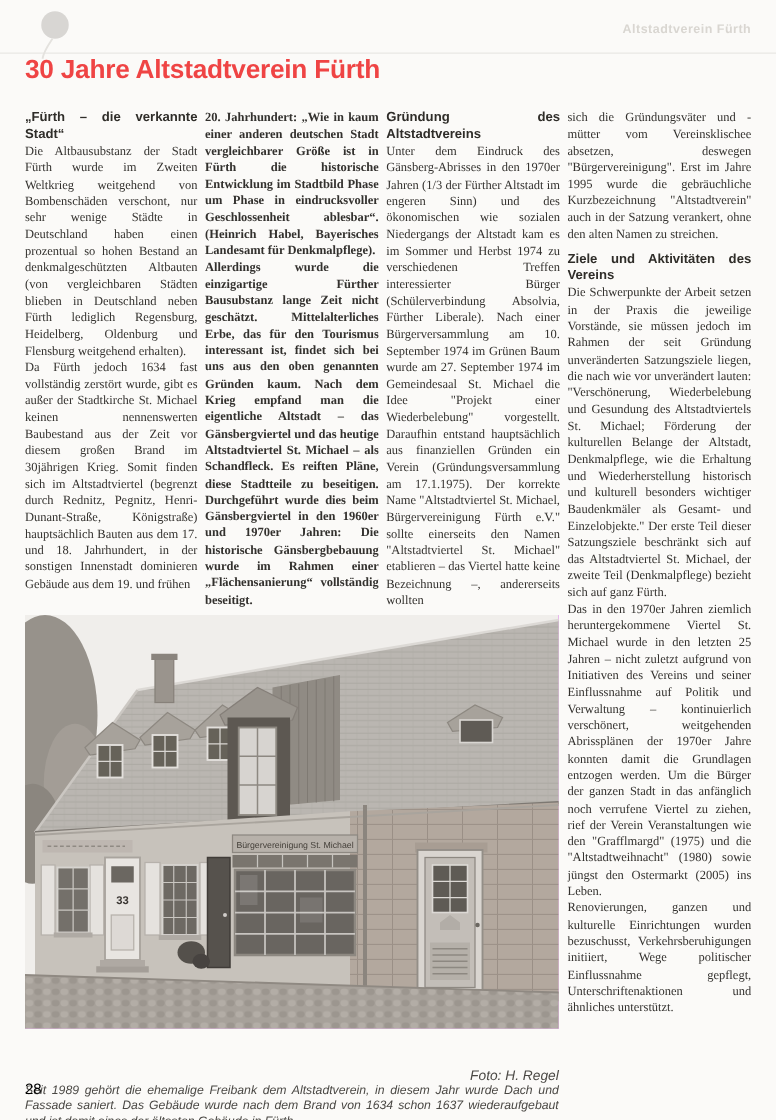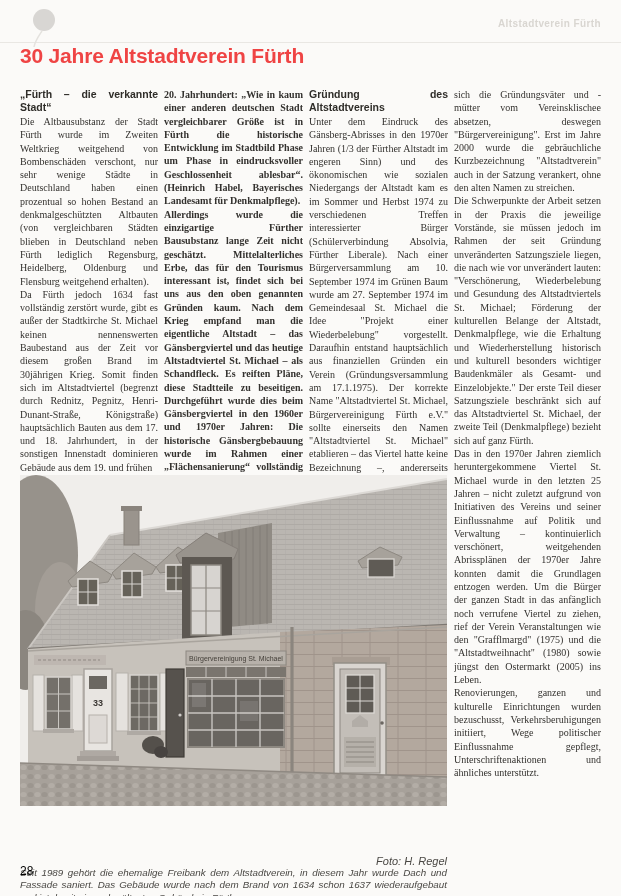--- a/index.html
+++ b/index.html
@@ -34,21 +34,21 @@
     margin:0 0 2px 0; font-family:"Liberation Sans", sans-serif;
     font-size:10.5px; line-height:12.5px; color:#2f2d29;
   }
   .col h3.spaced{ margin-top:7px; }
   .c1{ left:20px;  width:138px; height:398px; }
   .c2{ left:164px; width:139px; height:398px;font-weight:bold; }
   .c3{ left:309px; width:139px; height:410px; }
   .c4{ left:454px; width:147px; height:794px; }
   
   .photo{
-    position:absolute; left:20px; top:475px; width:427px; height:331px;
+    position:absolute; left:20px; top:492px; width:427px; height:331px;
     background:#d946ef;
   }
   .photo svg{ display:block; }
   .caption{
     position:absolute; left:20px; top:822px; width:427px;
     font-family:"Liberation Sans", sans-serif; font-style:italic;
     font-size:9.8px; line-height:12.4px; color:#4a4844; text-align:justify;margin-top:45px;
   }
   .credit{
     position:absolute; right:174px; top:855px;
@@ -87,21 +87,22 @@
     <p>20. Jahrhundert: „Wie in kaum einer anderen deutschen Stadt vergleichbarer Größe ist in Fürth die historische Entwicklung im Stadtbild Phase um Phase in eindrucksvoller Geschlossenheit ablesbar“. (Heinrich Habel, Bayerisches Landesamt für Denkmalpflege).</p>
     <p>Allerdings wurde die einzigartige Fürther Bausubstanz lange Zeit nicht geschätzt. Mittelalterliches Erbe, das für den Tourismus interessant ist, findet sich bei uns aus den oben genannten Gründen kaum. Nach dem Krieg empfand man die eigentliche Altstadt – das Gänsbergviertel und das heutige Altstadtviertel St. Michael – als Schandfleck. Es reiften Pläne, diese Stadtteile zu beseitigen. Durchgeführt wurde dies beim Gänsbergviertel in den 1960er und 1970er Jahren: Die historische Gänsbergbebauung wurde im Rahmen einer „Flächensanierung“ vollständig beseitigt.</p>
   </div>
 
   <div class="col c3">
     <h3>Gründung des Altstadtvereins</h3>
     <p>Unter dem Eindruck des Gänsberg-Abrisses in den 1970er Jahren (1/3 der Fürther Altstadt im engeren Sinn) und des ökonomischen wie sozialen Niedergangs der Altstadt kam es im Sommer und Herbst 1974 zu verschiedenen Treffen interessierter Bürger (Schülerverbindung Absolvia, Fürther Liberale). Nach einer Bürgerversammlung am 10. September 1974 im Grünen Baum wurde am 27. September 1974 im Gemeindesaal St. Michael die Idee "Projekt einer Wiederbelebung" vorgestellt. Daraufhin entstand hauptsächlich aus finanziellen Gründen ein Verein (Gründungsversammlung am 17.1.1975). Der korrekte Name "Altstadtviertel St. Michael, Bürgervereinigung Fürth e.V." sollte einerseits den Namen "Altstadtviertel St. Michael" etablieren – das Viertel hatte keine Bezeichnung –, andererseits wollten</p>
   </div>
 
   <div class="col c4">
-    <p>sich die Gründungsväter und -mütter vom Vereinsklischee absetzen, deswegen "Bürgervereinigung". Erst im Jahre 2000 wurde die gebräuchliche Kurzbezeichnung "Altstadtverein" auch in der Satzung verankert, ohne den alten Namen zu streichen.</p>
+    <p>sich die Gründungsväter und -mütter vom Vereinsklischee absetzen, deswegen "Bürgervereinigung". Erst im Jahre 1995 wurde die gebräuchliche Kurzbezeichnung "Altstadtverein" auch in der Satzung verankert, ohne den alten Namen zu streichen.</p>
+    <h3 class="spaced">Ziele und Aktivitäten des Vereins</h3>
     <p>Die Schwerpunkte der Arbeit setzen in der Praxis die jeweilige Vorstände, sie müssen jedoch im Rahmen der seit Gründung unveränderten Satzungsziele liegen, die nach wie vor unverändert lauten: "Verschönerung, Wiederbelebung und Gesundung des Altstadtviertels St. Michael; Förderung der kulturellen Belange der Altstadt, Denkmalpflege, wie die Erhaltung und Wiederherstellung historisch und kulturell besonders wichtiger Baudenkmäler als Gesamt- und Einzelobjekte." Der erste Teil dieser Satzungsziele beschränkt sich auf das Altstadtviertel St. Michael, der zweite Teil (Denkmalpflege) bezieht sich auf ganz Fürth.</p>
     <p>Das in den 1970er Jahren ziemlich heruntergekommene Viertel St. Michael wurde in den letzten 25 Jahren – nicht zuletzt aufgrund von Initiativen des Vereins und seiner Einflussnahme auf Politik und Verwaltung – kontinuierlich verschönert, weitgehenden Abrissplänen der 1970er Jahre konnten damit die Grundlagen entzogen werden. Um die Bürger der ganzen Stadt in das anfänglich noch verrufene Viertel zu ziehen, rief der Verein Veranstaltungen wie den "Grafflmargd" (1975) und die "Altstadtweihnacht" (1980) sowie jüngst den Ostermarkt (2005) ins Leben.</p>
     <p>Renovierungen, ganzen und kulturelle Einrichtungen wurden bezuschusst, Verkehrsberuhigungen initiiert, Wege politischer Einflussnahme gepflegt, Unterschriftenaktionen und ähnliches unterstützt.</p>
   </div>
 
   <div class="photo">
     <svg width="427" height="331" viewBox="0 0 427 331">
       <defs>
         <pattern id="rooftex" width="9" height="5" patternUnits="userSpaceOnUse">
           <rect width="9" height="5" fill="#bab6b1"></rect>

